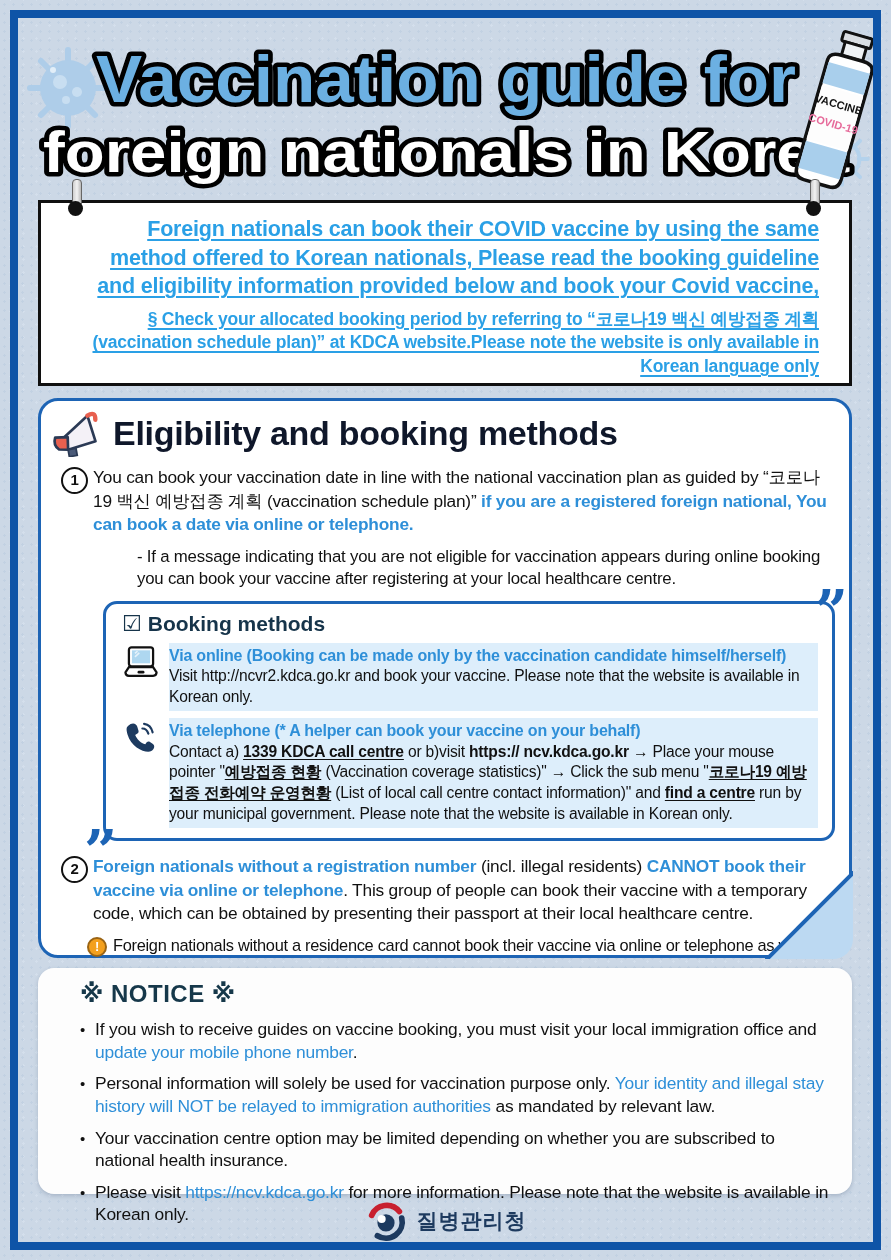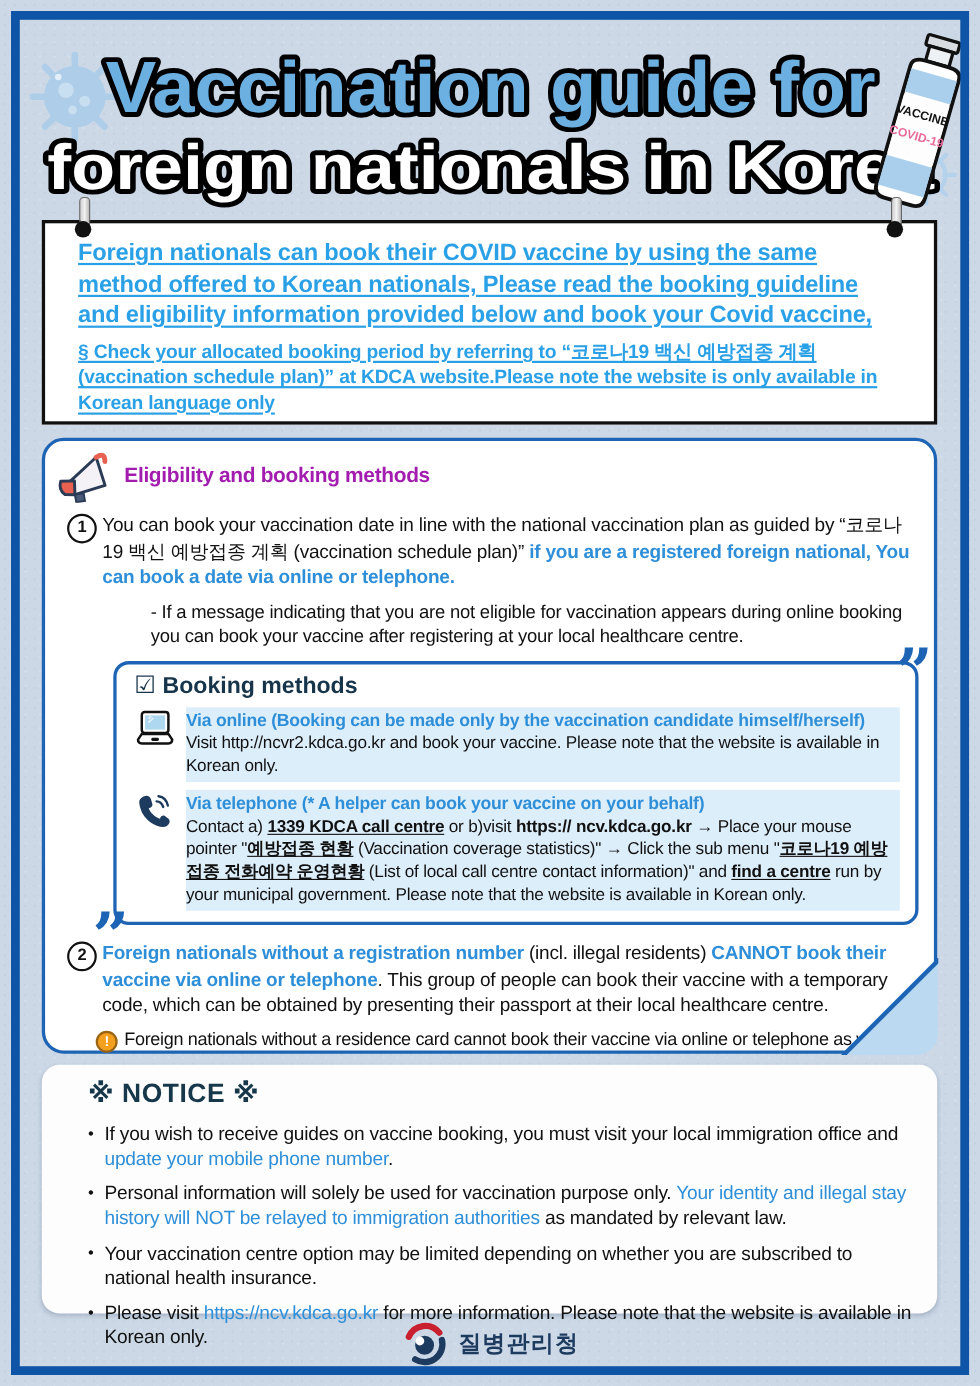--- a/index.html
+++ b/index.html
@@ -14,36 +14,36 @@
   .title-wrap{position:absolute;top:42px;left:0;width:100%;text-align:center;z-index:2;}
   .title-wrap svg{display:block;margin:0 auto;}
   .t1{fill:#6cb0e2;stroke:#000;stroke-width:9;paint-order:stroke;stroke-linejoin:round;font-weight:bold;font-family:"Liberation Sans",sans-serif;}
   .t2{fill:#ffffff;stroke:#000;stroke-width:9;paint-order:stroke;stroke-linejoin:round;font-weight:bold;font-family:"Liberation Sans",sans-serif;}
   .virus{position:absolute;z-index:1;}
   .vial{position:absolute;top:30px;right:12px;z-index:3;transform:rotate(16deg);}
   .vial text{font-family:"Liberation Sans",sans-serif;font-weight:bold;}
 
   
   .intro{position:absolute;left:38px;right:39px;top:200px;height:186px;background:#fff;border:3px solid #101010;
-         box-sizing:border-box;text-align:left;padding:12px 30px 0 30px;z-index:4;}
+         box-sizing:border-box;text-align:right;padding:12px 30px 0 30px;z-index:4;}
   .intro-main{font-size:21.5px;font-weight:bold;color:#2aa0e6;line-height:1.33;letter-spacing:-0.2px;
         text-decoration:underline;text-decoration-thickness:2px;text-underline-offset:3px;}
   .intro-sub{margin-top:7px;font-size:17.5px;font-weight:bold;color:#2aa0e6;line-height:1.35;letter-spacing:-0.2px;
         text-decoration:underline;text-decoration-thickness:1.5px;text-underline-offset:3px;}
   .pin{position:absolute;top:-24px;width:10px;height:34px;}
   .pin .stem{position:absolute;left:1px;top:0;width:8px;height:26px;background:linear-gradient(90deg,#cfcfcf,#f2f2f2,#b9b9b9);
         border:1px solid #666;border-radius:4px;}
   .pin .head{position:absolute;left:-3px;top:22px;width:15px;height:15px;border-radius:50%;background:#111;}
   .pin-l{left:30px;} .pin-r{right:30px;}
 
   
   .main-box{position:absolute;left:38px;right:39px;top:398px;height:560px;background:#fff;border:3.5px solid #1d64b5;
             border-radius:20px;box-sizing:border-box;z-index:4;}
   .elig-head{display:flex;align-items:center;gap:10px;padding:8px 14px 0 8px;}
-  .elig-head h1{margin:0;font-size:19px;color:#a21caf;letter-spacing:-0.3px;}
+  .elig-head h1{margin:0;font-size:34px;color:#0f172a;letter-spacing:-0.3px;}
   .item{position:relative;padding-left:52px;padding-right:16px;margin-top:9px;font-size:17.3px;line-height:1.36;letter-spacing:-0.2px;}
   .num{position:absolute;left:20px;top:1px;width:23px;height:23px;border:2.4px solid #111;border-radius:50%;
        display:flex;align-items:center;justify-content:center;font-weight:bold;font-size:15px;}
   .seg-blue{color:#2e8fd8;} .seg-b{font-weight:bold;} .seg-u{text-decoration:underline;text-underline-offset:2px;}
   .item-note{margin:9px 20px 0 96px;font-size:16.8px;line-height:1.35;letter-spacing:-0.2px;}
 
   .booking-box{position:relative;margin:10px 14px 0 62px;border:3.5px solid #1d64b5;border-radius:14px;
                background:#fff;padding:8px 14px 10px 16px;}
   .booking-head{font-size:21px;font-weight:bold;color:#16344a;display:flex;align-items:center;gap:6px;}
   .chk{font-size:22px;line-height:1;color:#16344a;font-family:"DejaVu Sans",sans-serif;}

